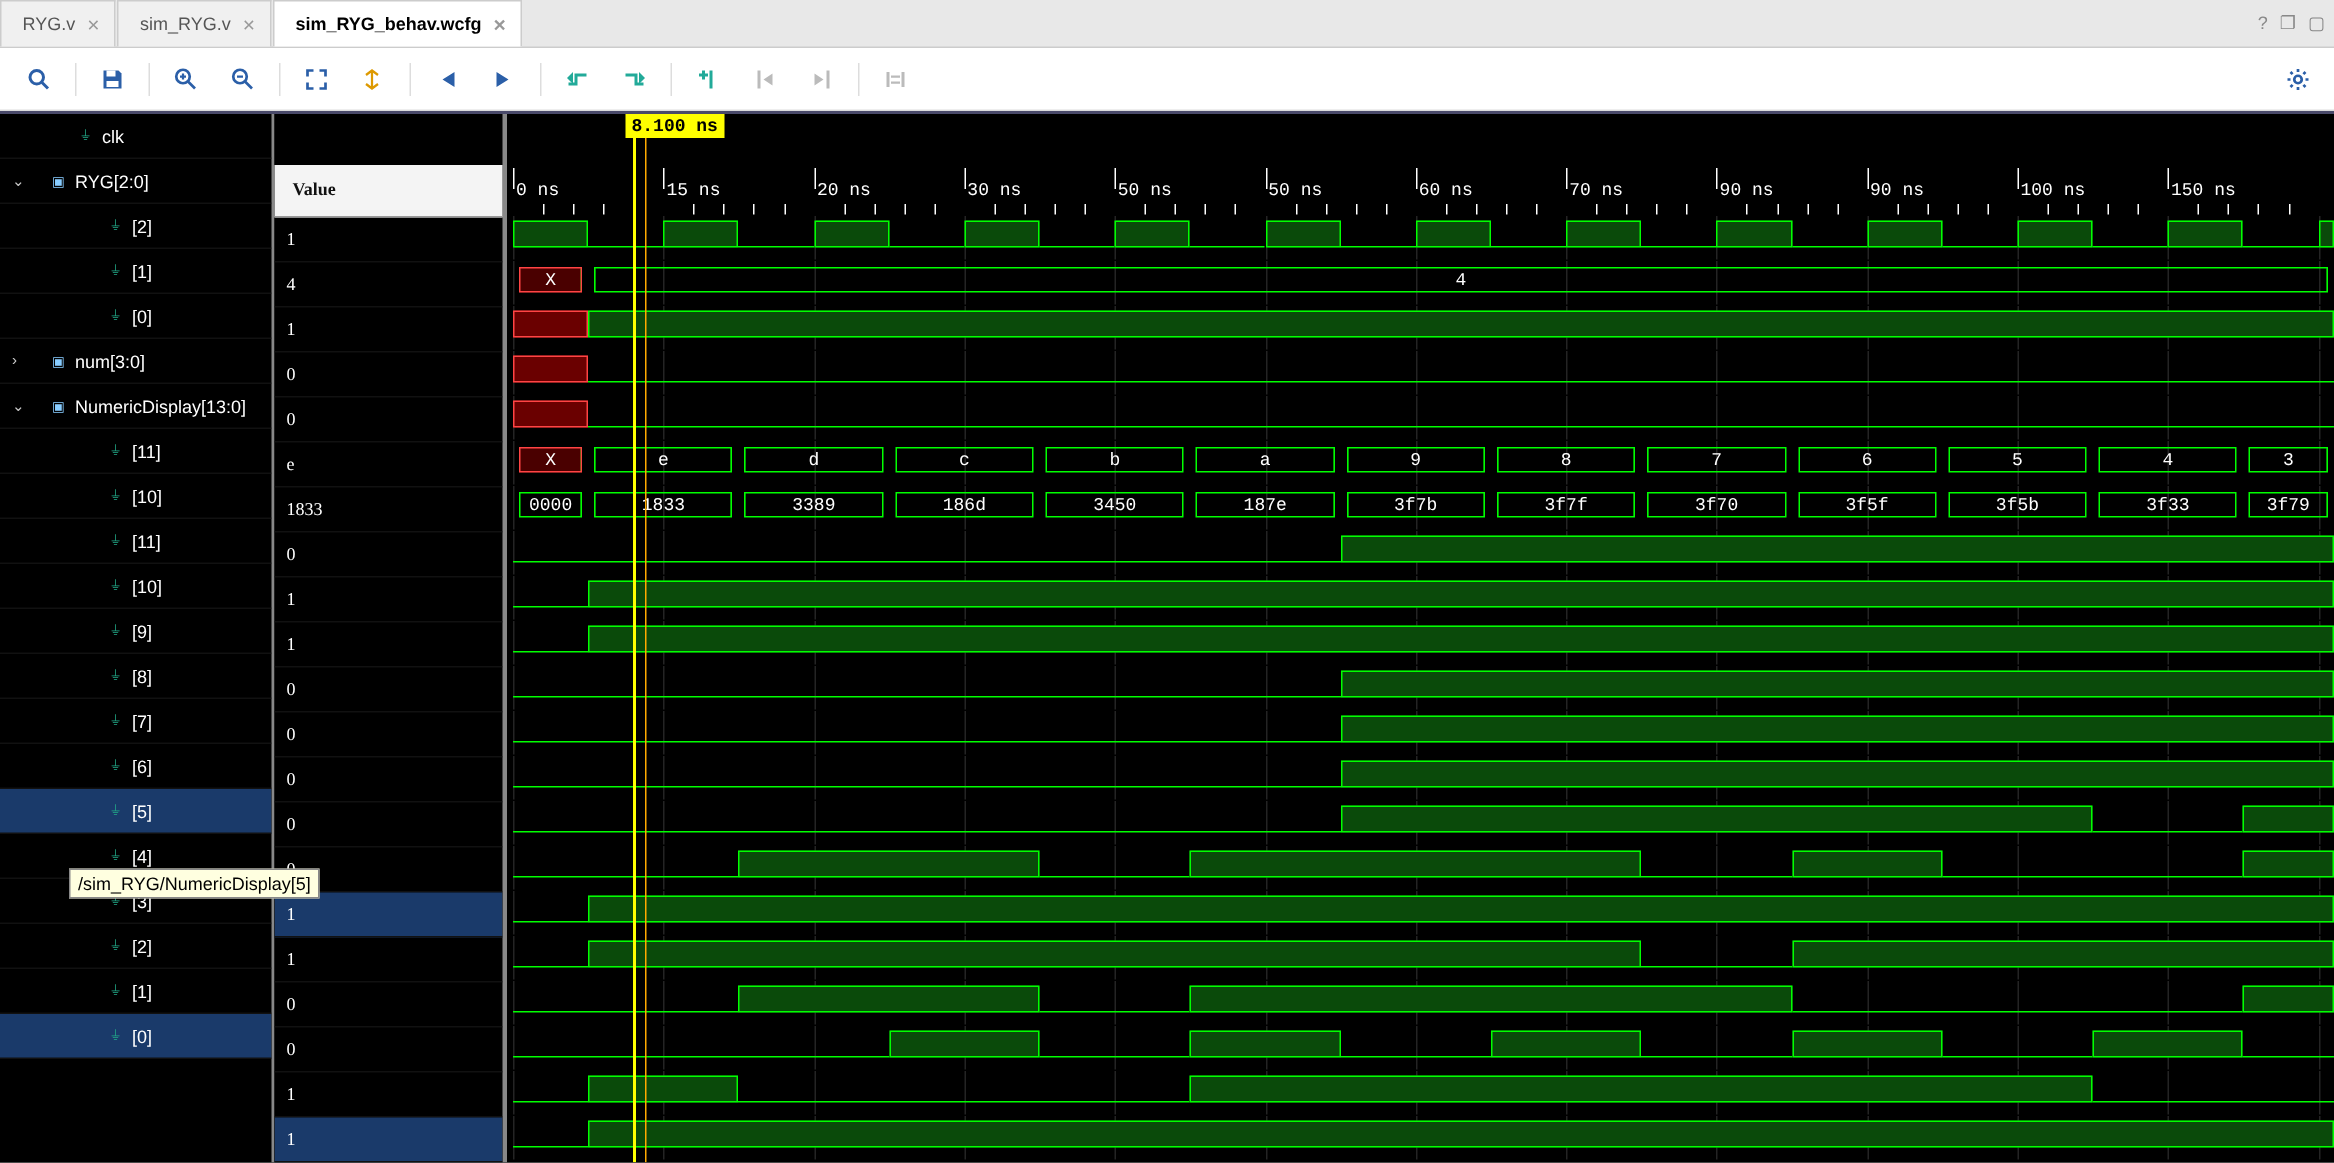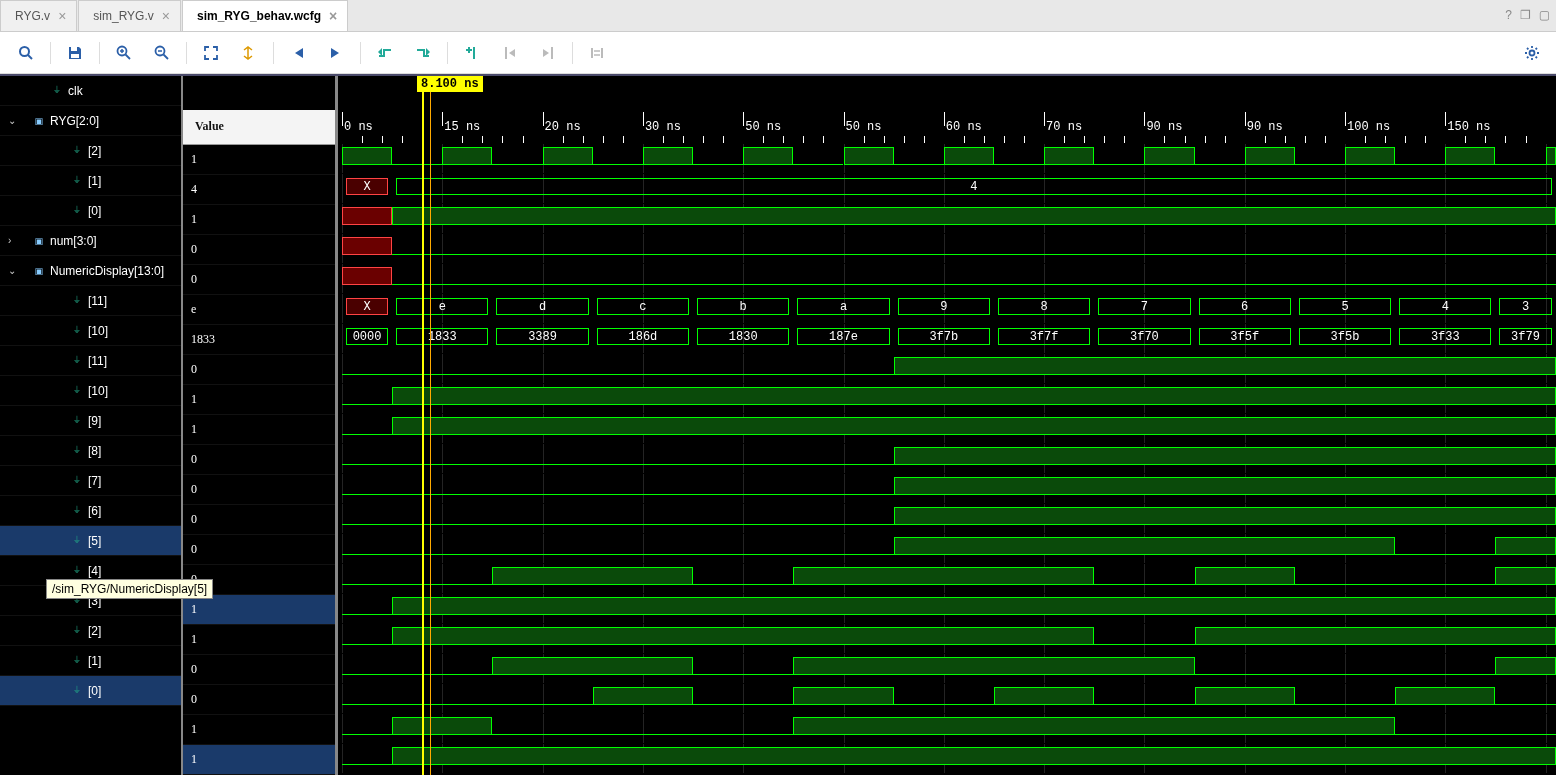--- a/index.html
+++ b/index.html
@@ -832,21 +832,21 @@
           <div class="wave-bg-grid" style="left: 706.1px;"></div>
           <div class="wave-bg-grid" style="left: 806.4px;"></div>
           <div class="wave-bg-grid" style="left: 906.7px;"></div>
           <div class="wave-bg-grid" style="left: 1007px;"></div>
           <div class="wave-bg-grid" style="left: 1107.3px;"></div>
           <div class="wave-bg-grid" style="left: 1207.6px;"></div>
           <div class="bus-seg" style="left: 8px; width: 42.15px;">0000</div>
           <div class="bus-seg" style="left: 58.15px; width: 92.3px;">1833</div>
           <div class="bus-seg" style="left: 158.45px; width: 92.3px;">3389</div>
           <div class="bus-seg" style="left: 258.75px; width: 92.3px;">186d</div>
-          <div class="bus-seg" style="left: 359.05px; width: 92.3px;">1830</div>
+          <div class="bus-seg" style="left: 359.05px; width: 92.3px;">3450</div>
           <div class="bus-seg" style="left: 459.35px; width: 92.3px;">187e</div>
           <div class="bus-seg" style="left: 559.65px; width: 92.3px;">3f7b</div>
           <div class="bus-seg" style="left: 659.95px; width: 92.3px;">3f7f</div>
           <div class="bus-seg" style="left: 760.25px; width: 92.3px;">3f70</div>
           <div class="bus-seg" style="left: 860.55px; width: 92.3px;">3f5f</div>
           <div class="bus-seg" style="left: 960.85px; width: 92.3px;">3f5b</div>
           <div class="bus-seg" style="left: 1061.15px; width: 92.3px;">3f33</div>
           <div class="bus-seg" style="left: 1161.45px; width: 52.18px;">3f79</div>
         </div>
         <div class="wave-row">

